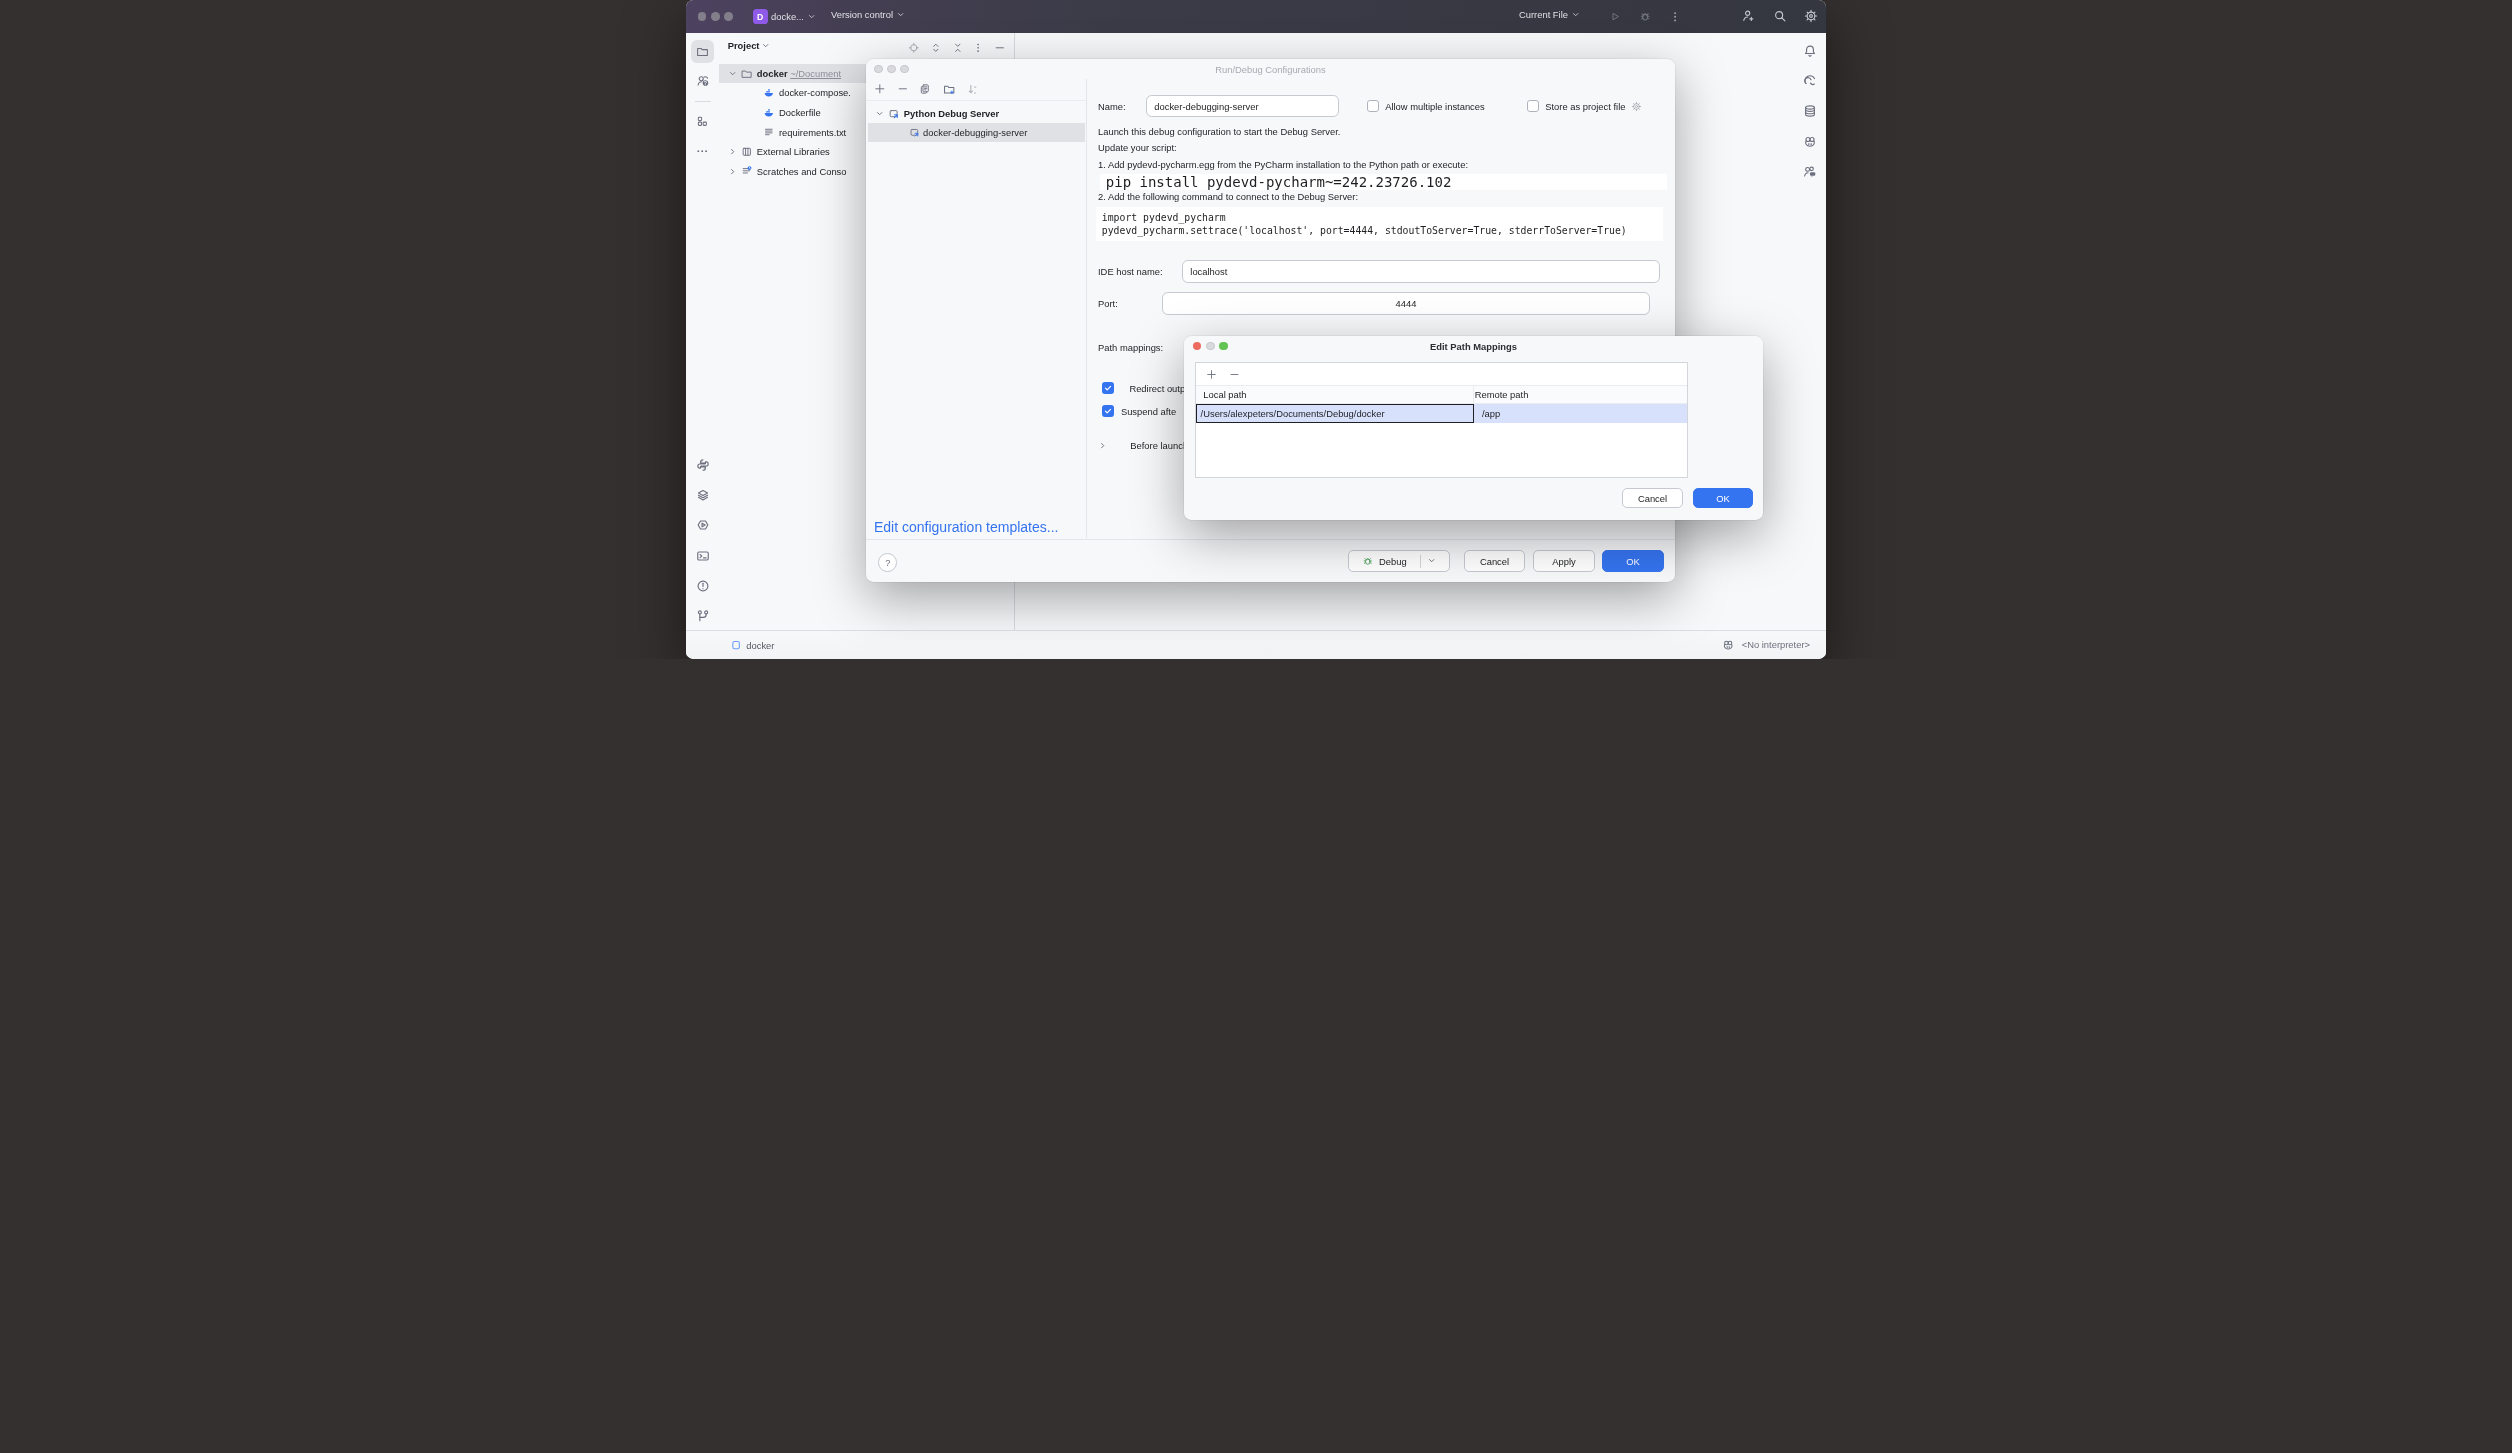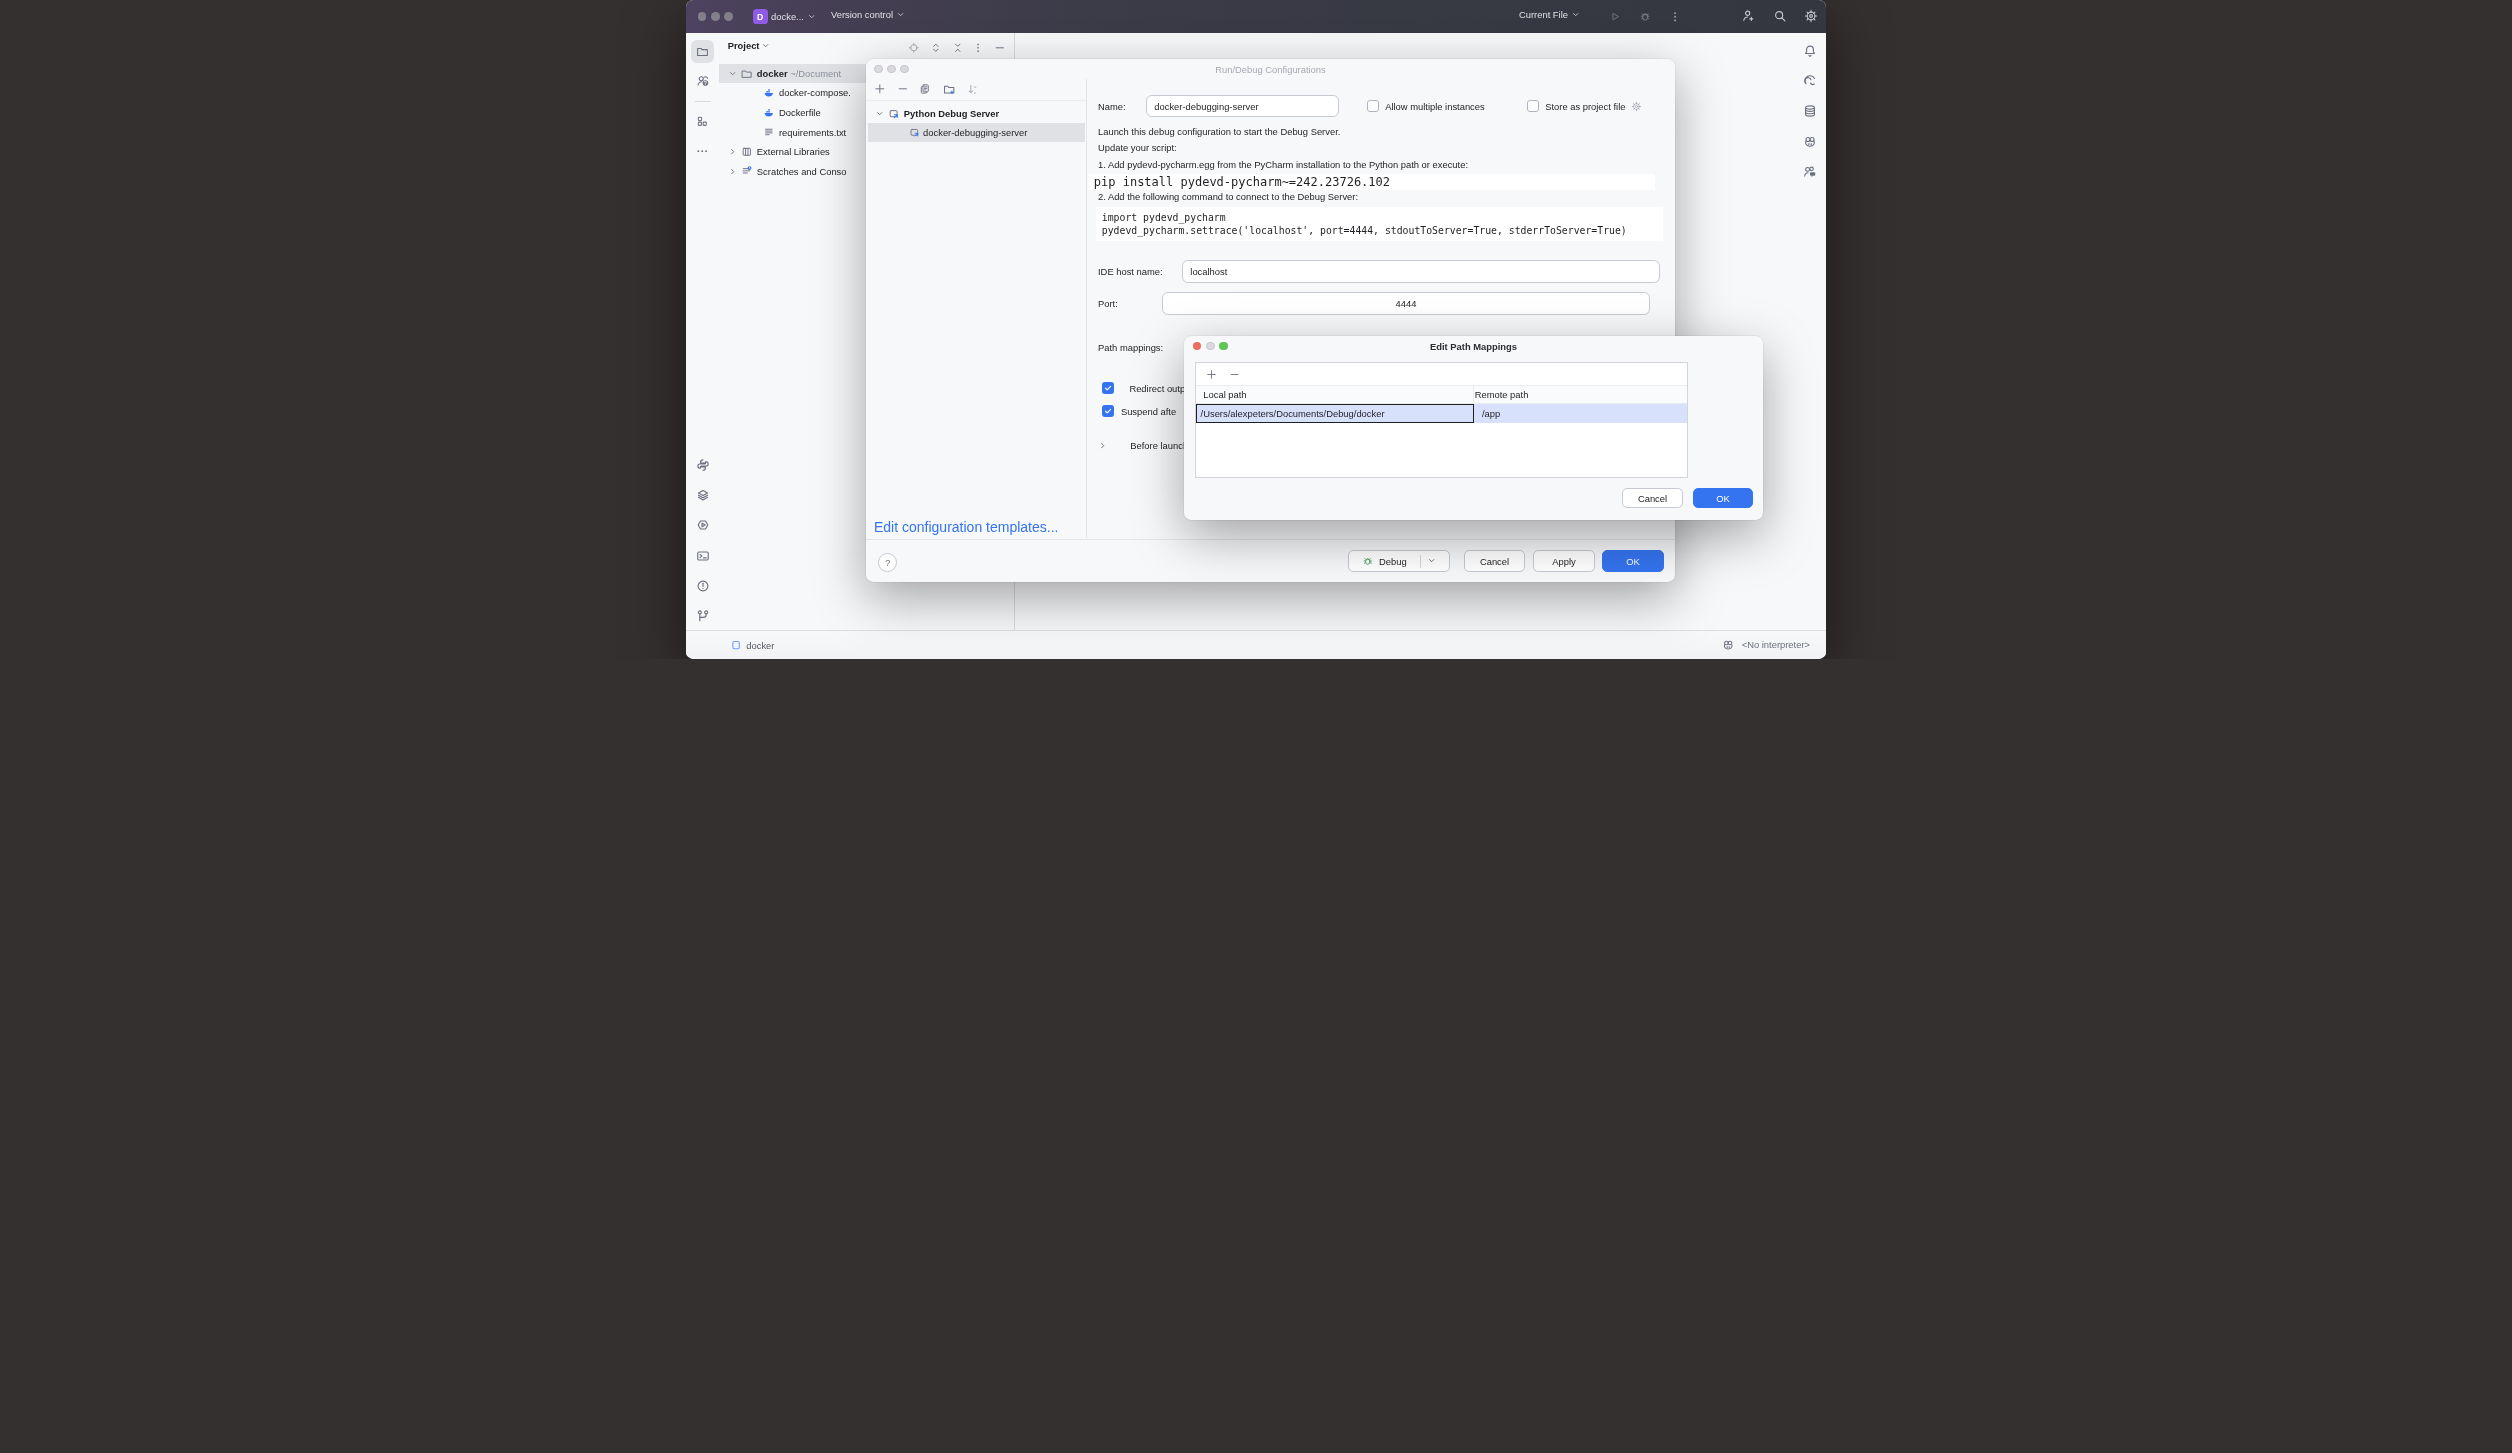--- a/index.html
+++ b/index.html
@@ -22,38 +22,38 @@
   .strip .slot{width:23px;height:23px;border-radius:5.8px;display:flex;align-items:center;justify-content:center;margin:3.6px 0;}
   .slot.active{background:#dfe1e5;}
   .strip .divider{width:16px;height:0.7px;background:#d8dade;margin:4.4px 0;}
   .spacer{flex:1;}
   
   .project-panel{position:absolute;left:33px;top:33px;width:295px;bottom:28px;background:#f7f8fa;border-right:0.7px solid #d8dade;}
   .pp-header{position:absolute;left:8.7px;top:7.3px;display:flex;align-items:center;gap:2.9px;font-size:9.4px;font-weight:bold;color:#1e1f22;}
   .pp-tools{position:absolute;right:8.7px;top:8.7px;display:flex;gap:10.2px;align-items:center;}
   .tree{position:absolute;left:0;top:30.5px;right:0;font-size:9.4px;color:#1e1f22;}
   .trow{height:19.6px;display:flex;align-items:center;gap:4.4px;white-space:nowrap;}
-  .trow .muted{color:#8c909a;}
+  .trow .muted{color:#8c909a;text-decoration:underline;}
   .trow.sel{background:#dfe1e5;}
   
   .statusbar{position:absolute;left:0;bottom:0;width:100%;height:28px;background:linear-gradient(#f7f8fa,#f2f3f5);
     border-top:0.7px solid #dcdee2;display:flex;align-items:center;font-size:9.4px;color:#555860;}
   
   .dialog{position:absolute;background:#f7f8fa;border-radius:7.3px;box-shadow:0 16px 51px rgba(0,0,0,.35),0 0 0 0.7px rgba(0,0,0,.06);}
   .dlg-title{position:absolute;left:0;right:0;text-align:center;font-size:9.4px;}
   
   .rd{left:180px;top:59px;width:809px;height:523px;}
   .rd .tree-pane-divider{position:absolute;left:220px;top:20.4px;height:459px;width:0.7px;background:#e3e5e9;}
   .rd .bottom-divider{position:absolute;left:0;top:480px;width:100%;height:0.7px;background:#e3e5e9;}
   .rd .tb-divider{position:absolute;left:0;top:41px;width:220px;height:0.7px;background:#ebecf0;}
   .rd-row{position:absolute;display:flex;align-items:center;font-size:9.4px;color:#1e1f22;}
   .field{box-sizing:border-box;height:22px;border:0.7px solid #c6c9d0;border-radius:5.8px;background:#fff;
     font-family:"Liberation Sans",sans-serif;font-size:9.4px;color:#1e1f22;padding:0 7.3px;outline:none;}
-  .codeband{position:absolute;left:222px;width:567px;background:#fff;font-family:"DejaVu Sans Mono",monospace;
-    font-size:12px;color:#1e1f22;display:flex;align-items:center;padding-left:5.8px;box-sizing:border-box;white-space:nowrap;}
+  .codeband{position:absolute;left:234px;width:567px;background:#fff;font-family:"DejaVu Sans Mono",monospace;
+    font-size:14px;color:#1e1f22;display:flex;align-items:center;padding-left:5.8px;box-sizing:border-box;white-space:nowrap;}
   .codeblock{position:absolute;left:230px;width:567px;background:#fff;font-family:"DejaVu Sans Mono",monospace;
     font-size:9.8px;color:#1e1f22;padding:3.6px 0 3.6px 5.8px;box-sizing:border-box;line-height:13px;white-space:nowrap;}
   .cb{width:12.4px;height:12.4px;border-radius:2.9px;box-sizing:border-box;flex:none;}
   .cb.off{background:#fff;border:0.7px solid #b0b3bd;}
   .cb.on{background:#3574f0;display:flex;align-items:center;justify-content:center;}
   .btn{box-sizing:border-box;height:22px;border-radius:5.1px;border:0.7px solid #c6c9d0;background:#fff;
     font-size:9.4px;color:#1e1f22;display:flex;align-items:center;justify-content:center;cursor:default;}
   .btn.primary{background:#3574f0;border-color:#3574f0;color:#fff;}
   .link{color:#3574f0;font-size:14px;}
   .help-circle{width:16.7px;height:16.7px;border-radius:50%;border:0.7px solid #c6c9d0;color:#6c707e;

